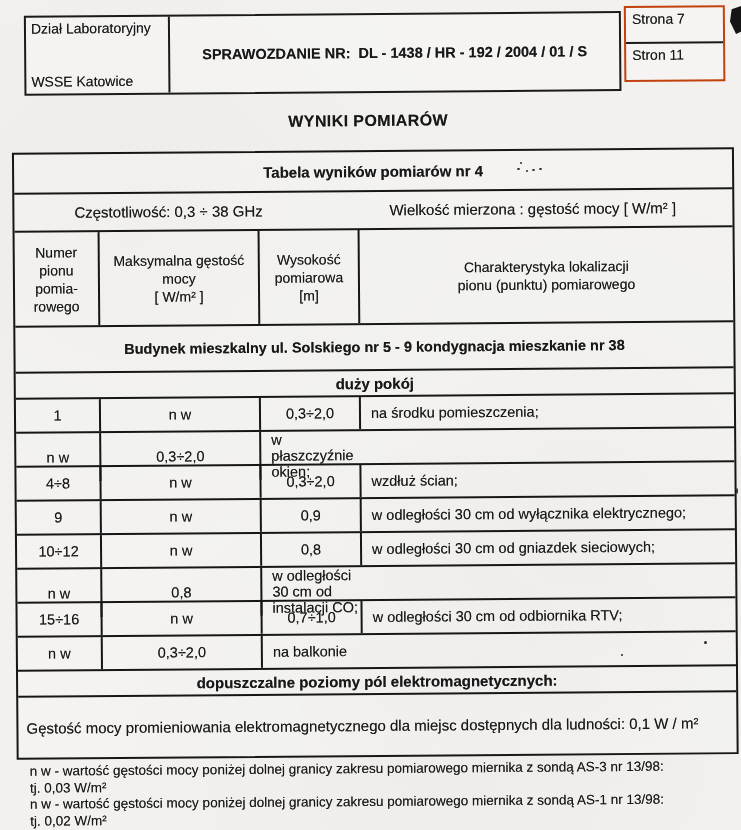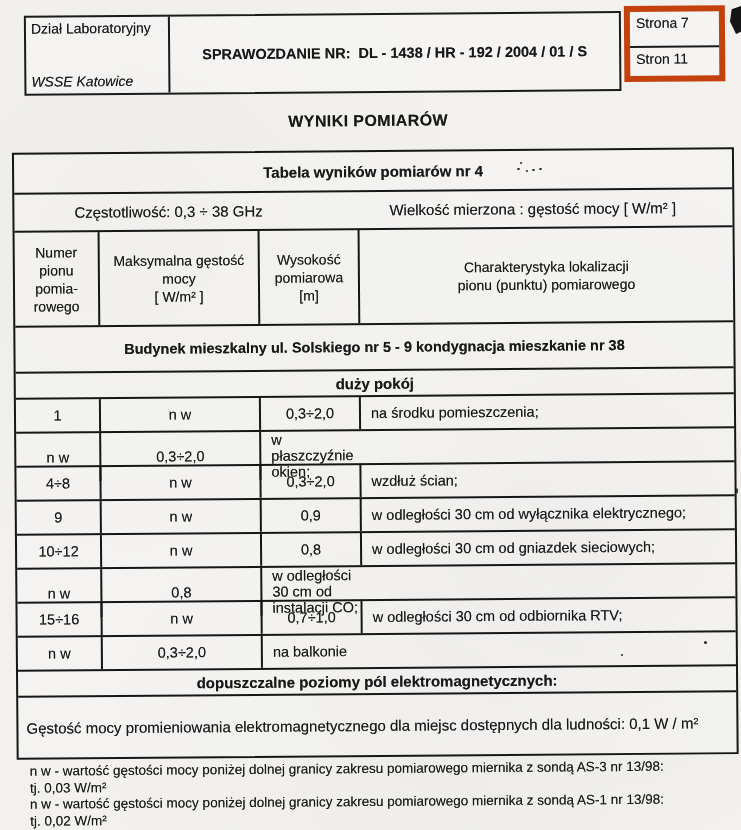--- a/index.html
+++ b/index.html
@@ -14,26 +14,26 @@
     color:#181818;
   }
   .sheet{position:absolute;inset:0;transform:rotate(-0.45deg);transform-origin:50% 50%;}
   .ink{color:#181818;text-shadow:0 0 0.5px rgba(0,0,0,0.55);}
 
   
   .hdr-box{position:absolute;left:27px;top:13px;width:597px;height:80px;
     border:2px solid #1a1a1a;display:flex;box-sizing:border-box;background:rgba(255,255,255,0.25);}
   .hdr-left{width:144px;border-right:2px solid #1a1a1a;box-sizing:border-box;
     padding:3px 5px;position:relative;font-size:14px;line-height:17px;}
-  .hdr-left .org{position:absolute;left:5px;bottom:3px;white-space:nowrap;font-style:italic;}
+  .hdr-left .org{position:absolute;left:5px;bottom:3px;white-space:nowrap;}
   .hdr-mid{flex:1;display:flex;align-items:center;justify-content:center;
     font-weight:bold;font-size:14.5px;gap:8px;white-space:nowrap;}
 
   .pg-box{position:absolute;left:627px;top:8px;width:101px;height:76px;
-    border:6px solid #c2410c;box-sizing:border-box;background:rgba(255,255,255,0.25);}
+    border:2px solid #c2410c;box-sizing:border-box;background:rgba(255,255,255,0.25);}
   .pg-cell{height:36px;box-sizing:border-box;padding:3px 6px;font-size:14px;}
   .pg-cell:first-child{border-bottom:2px solid #1a1a1a;}
 
   
   .page-title{position:absolute;top:112px;left:0;width:100%;text-align:center;
     font-weight:bold;font-size:16px;letter-spacing:0.4px;}
 
   
   .tbl{position:absolute;left:14px;top:150px;width:722px;border:2px solid #161616;
     box-sizing:border-box;background:rgba(255,255,255,0.18);}

